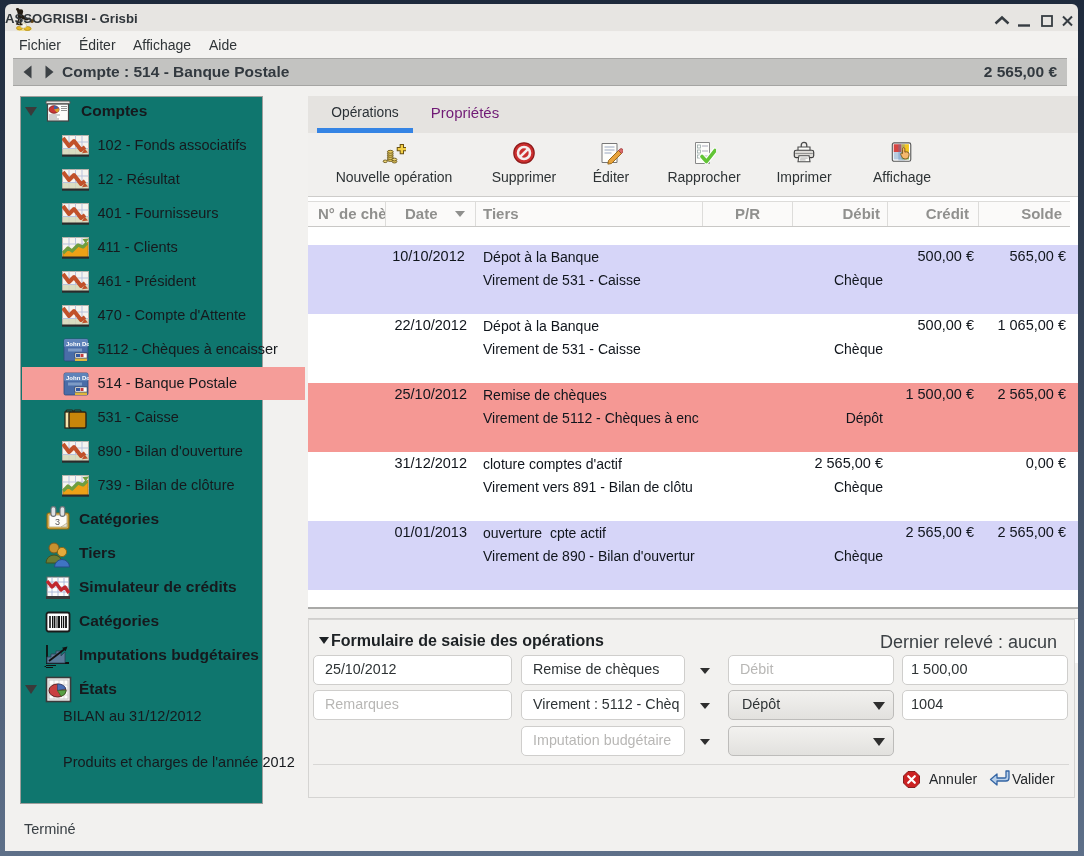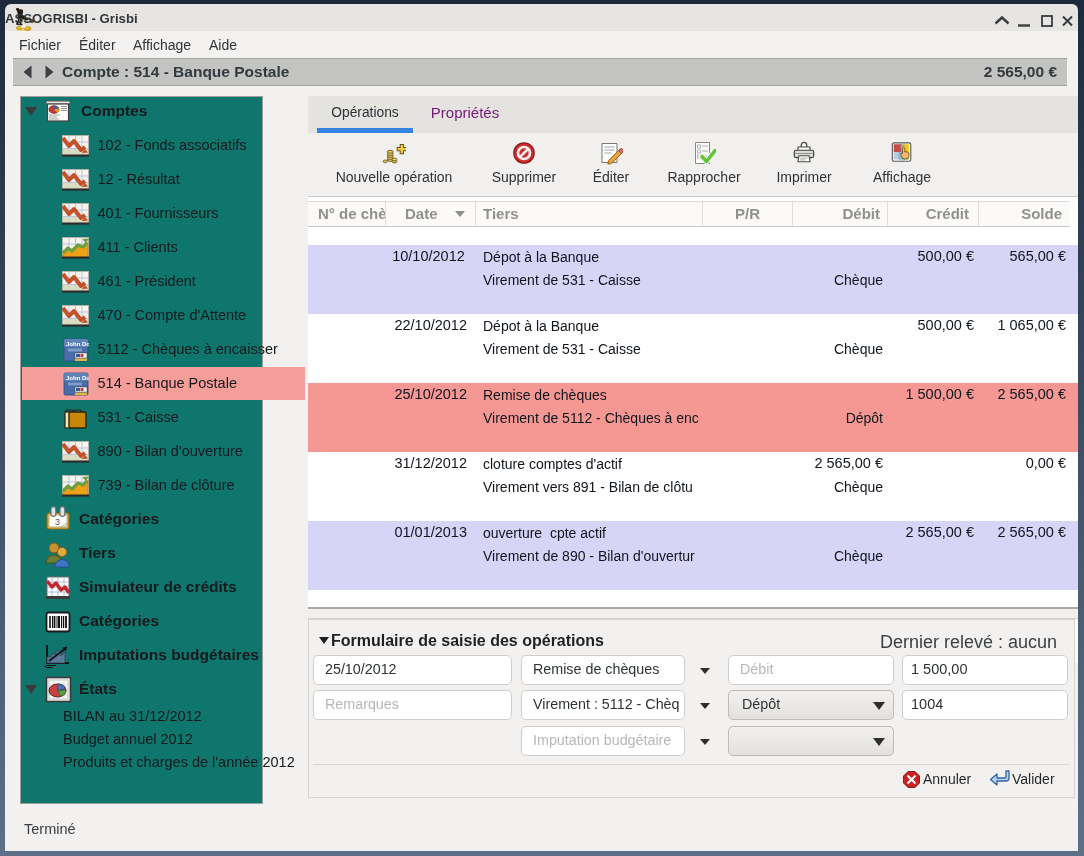--- a/index.html
+++ b/index.html
@@ -271,23 +271,20 @@
         <path d="M9 4 v19 M14 4 v19 M19 4 v19 M4 9 h19 M4 14 h19 M4 19 h19" stroke="#ccc" stroke-width="0.7"></path>
         <ellipse cx="12.5" cy="14.5" rx="8.5" ry="6.5" fill="#c94040" stroke="#5c1d1d" stroke-width="1"></ellipse>
         <path d="M12.5 14.5 L20.8 12.8 A8.5 6.5 0 0 0 12.5 8 Z" fill="#4a6fb5" stroke="#2c4576" stroke-width="0.7"></path>
         <path d="M12.5 14.5 L16 20.3 A8.5 6.5 0 0 0 21 14.1 Z" fill="#58a044" stroke="#2f6323" stroke-width="0.7"></path>
       </svg>
       <div class="blbl">États</div>
       </div>
     <div class="srow" style="top:609px">
         <div class="lbl">BILAN au 31/12/2012</div>
       </div>
-    <div class="srow" style="top:632px">
-        <div class="lbl">Budget annuel 2012</div>
-      </div>
     <div class="srow" style="top:655px">
         <div class="lbl">Produits et charges de l'année 2012</div>
       </div>
   </div>
   <div class="tabbar">
     <div class="tab1">Opérations</div>
     <div class="tab2">Propriétés</div>
   </div>
   <div class="toolbar" id="toolbar">
     <div class="tbtn" style="left:146px;width:140px;top:8px">
@@ -427,21 +424,21 @@
     <div class="darr" style="left:391px;top:119px"></div>
     <div class="combo" style="left:419px;top:106px;width:166px">
         <span class="darr" style="left:144px;top:11px;border-left:6.5px solid transparent;border-right:6.5px solid transparent;border-top:8px solid #2e2e2e"></span>
       </div>
     <div style="position:absolute;left:4px;top:144px;width:756px;border-top:1px solid #d8d7d5"></div>
     <div class="fbtn" style="left:594px;top:151px">
       <svg style="position:absolute;left:0;top:0" width="17" height="17" viewBox="0 0 17 17">
         <path d="M5 0.5 h7 L16.5 5 v7 L12 16.5 h-7 L0.5 12 v-7 Z" fill="#cc2222" stroke="#7d1414" stroke-width="0.9"></path>
         <path d="M5.2 5.2 L11.8 11.8 M11.8 5.2 L5.2 11.8" stroke="#fff" stroke-width="2.2" stroke-linecap="round"></path>
       </svg>
-      <span style="margin-left:20px">Annuler</span></div>
+      <span style="margin-left:26px">Annuler</span></div>
     <div class="fbtn" style="left:680px;top:151px">
       <svg style="position:absolute;left:0;top:-2px" width="22" height="20" viewBox="0 0 22 20">
         <path d="M20 2 v7 a3 3 0 0 1 -3 3 H8 v4 L1.5 10.5 8 5 v4 h8 a1 1 0 0 0 1 -1 V2 Z" fill="#b8d0ea" stroke="#3465a4" stroke-width="1.3" stroke-linejoin="round"></path>
       </svg>
       <span style="margin-left:23px">Valider</span></div>
   </div>
 </div>
 <div class="abs statusbar">
     <div class="status">Terminé</div>
   </div>

